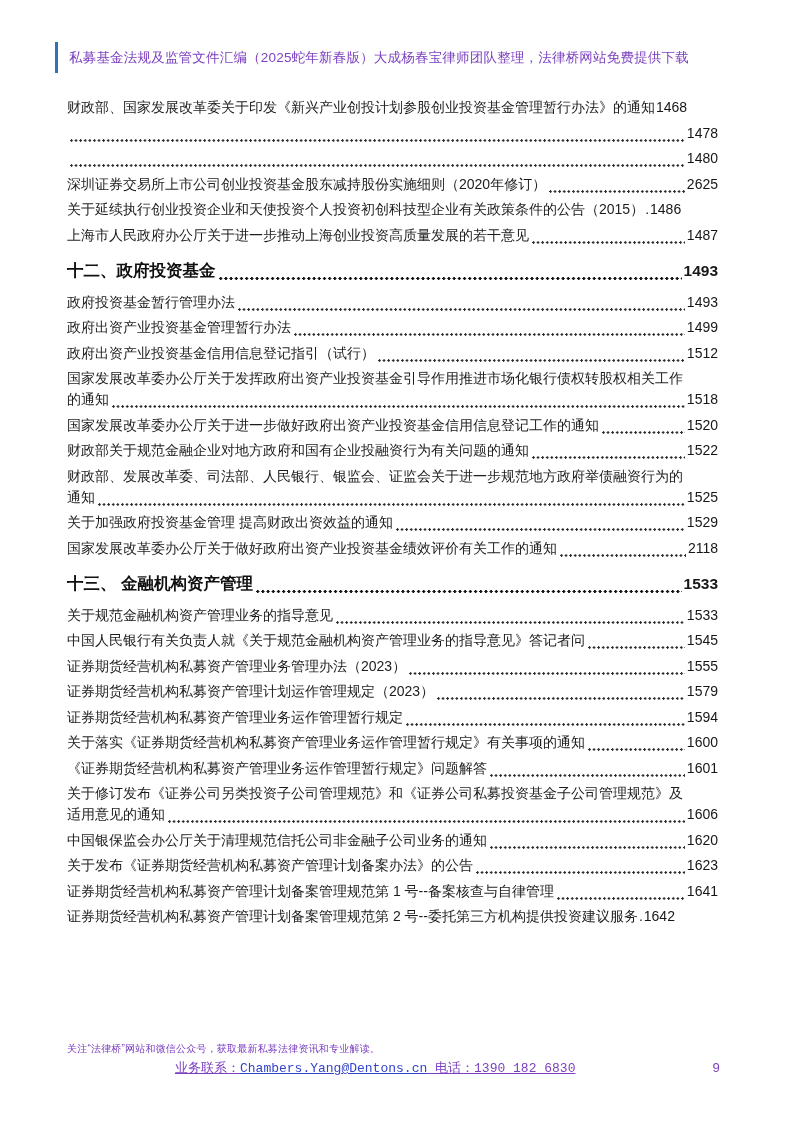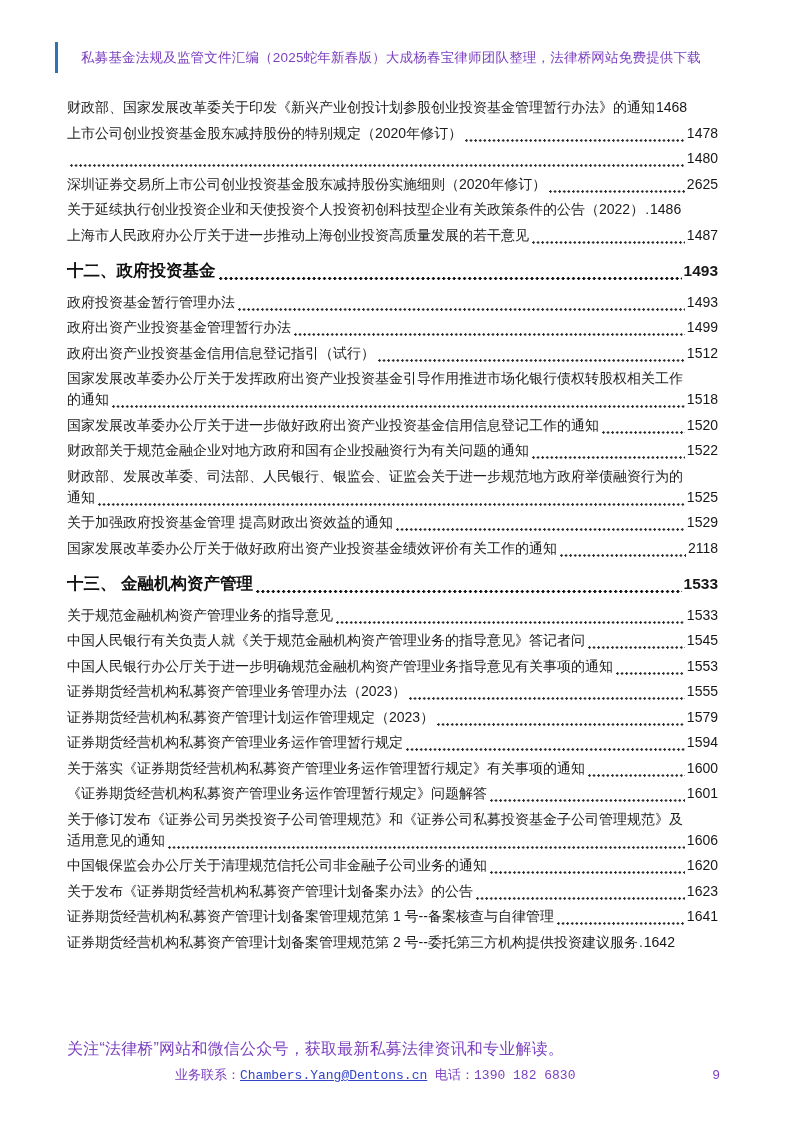--- a/index.html
+++ b/index.html
@@ -2,21 +2,21 @@
 <html lang="zh"><head>
 <meta charset="utf-8">
 <style>
   html,body{margin:0;padding:0;background:#888;}
   body{font-family:"Liberation Sans","DejaVu Sans",sans-serif;}
   .page{
     position:relative;width:794px;height:1123px;background:#ffffff;
     margin:0 auto;overflow:hidden;color:#1c1c1c;
   }
   
-  .hdr{position:absolute;top:42px;left:55px;right:62px;display:flex;align-items:center;gap:12px;}
+  .hdr{position:absolute;top:42px;left:55px;right:62px;display:flex;align-items:center;}
   .hdr-bar{width:3px;height:31px;background:#2E74B5;margin-right:11px;flex:0 0 auto;}
   .hdr-title{color:#7B3FBF;font-size:13.5px;letter-spacing:0.2px;line-height:16px;}
   
   .toc{position:absolute;top:97px;left:67px;width:651px;}
   .toc-entry{font-size:14px;line-height:21px;margin-bottom:4.5px;}
   .t-row{display:flex;align-items:baseline;}
   .t-title{white-space:nowrap;}
   .t-wrap1{white-space:nowrap;}
   .leader{
     flex:1 1 auto;min-width:6px;height:11px;align-self:flex-end;
@@ -27,24 +27,24 @@
   .leader-dot{flex:0 0 auto;margin:0 1px;}
   .pg{flex:0 0 auto;font-size:14px;color:#161616;}
   .toc-heading{font-size:16.5px;font-weight:700;line-height:24px;margin:12px 0 9px 0;color:#101010;}
   .toc-heading .pg{font-size:15.5px;font-weight:700;}
   .toc-heading .leader{
     background-image:radial-gradient(circle at 1.7px 50%, #141414 1.3px, rgba(0,0,0,0) 1.6px);
     background-size:5.2px 11px;margin-bottom:3px;
   }
   
   .ftr{position:absolute;left:67px;right:72px;top:1040px;}
-  .ftr-line1{color:#7B3FBF;font-size:16px;line-height:17px;letter-spacing:0.2px;}
+  .ftr-line1{color:#7B3FBF;font-size:10px;line-height:17px;letter-spacing:0.2px;}
   .ftr-line2{
-    position:relative;margin-top:10px;color:#7B3FBF;font-size:13px;line-height:18px;
-    padding-left:108px;font-family:"Liberation Mono","DejaVu Sans Mono",monospace;
+    position:relative;margin-top:3px;color:#7B3FBF;font-size:13px;line-height:18px;
+    padding-left:108px;font-family:"Liberation Mono","DejaVu Sans Mono",monospace;text-decoration:underline;
   }
   .email{color:#3344CC;text-decoration:underline;cursor:pointer;}
   .pagenum{
     position:absolute;right:2px;top:0;color:#7B3FBF;font-size:13px;
     font-family:"Liberation Mono","DejaVu Sans Mono",monospace;
   }
 </style>
 </head>
 <body>
 
@@ -58,41 +58,40 @@
   <div class="toc" id="toc-root">
       <div class="toc-entry">
         <div class="t-row">
           <span class="t-title">财政部、国家发展改革委关于印发《新兴产业创投计划参股创业投资基金管理暂行办法》的通知</span>
           <span style="width: 1px;"></span>
           <span class="pg">1468</span>
         </div>
       </div>
       <div class="toc-entry">
         <div class="t-row">
-          <span class="t-title">上市公司创业投资基金股东减持股份的特别规定（2020年修订）</span>
           <span class="leader"></span>
           <span class="pg">1478</span>
         </div>
       </div>
       <div class="toc-entry">
         <div class="t-row">
           <span class="leader"></span>
           <span class="pg">1480</span>
         </div>
       </div>
       <div class="toc-entry">
         <div class="t-row">
           <span class="t-title">深圳证券交易所上市公司创业投资基金股东减持股份实施细则（2020年修订）</span>
           <span class="leader"></span>
           <span class="pg">2625</span>
         </div>
       </div>
       <div class="toc-entry">
         <div class="t-row">
-          <span class="t-title">关于延续执行创业投资企业和天使投资个人投资初创科技型企业有关政策条件的公告（2022）</span>
+          <span class="t-title">关于延续执行创业投资企业和天使投资个人投资初创科技型企业有关政策条件的公告（2015）</span>
           <span class="leader-dot">.</span>
           <span class="pg">1486</span>
         </div>
       </div>
       <div class="toc-entry">
         <div class="t-row">
           <span class="t-title">上海市人民政府办公厅关于进一步推动上海创业投资高质量发展的若干意见</span>
           <span class="leader"></span>
           <span class="pg">1487</span>
         </div>
@@ -181,27 +180,20 @@
           <span class="t-title">关于规范金融机构资产管理业务的指导意见</span>
           <span class="leader"></span>
           <span class="pg">1533</span>
         </div>
       </div>
       <div class="toc-entry">
         <div class="t-row">
           <span class="t-title">中国人民银行有关负责人就《关于规范金融机构资产管理业务的指导意见》答记者问</span>
           <span class="leader"></span>
           <span class="pg">1545</span>
-        </div>
-      </div>
-      <div class="toc-entry">
-        <div class="t-row">
-          <span class="t-title">中国人民银行办公厅关于进一步明确规范金融机构资产管理业务指导意见有关事项的通知</span>
-          <span class="leader"></span>
-          <span class="pg">1553</span>
         </div>
       </div>
       <div class="toc-entry">
         <div class="t-row">
           <span class="t-title">证券期货经营机构私募资产管理业务管理办法（2023）</span>
           <span class="leader"></span>
           <span class="pg">1555</span>
         </div>
       </div>
       <div class="toc-entry">

